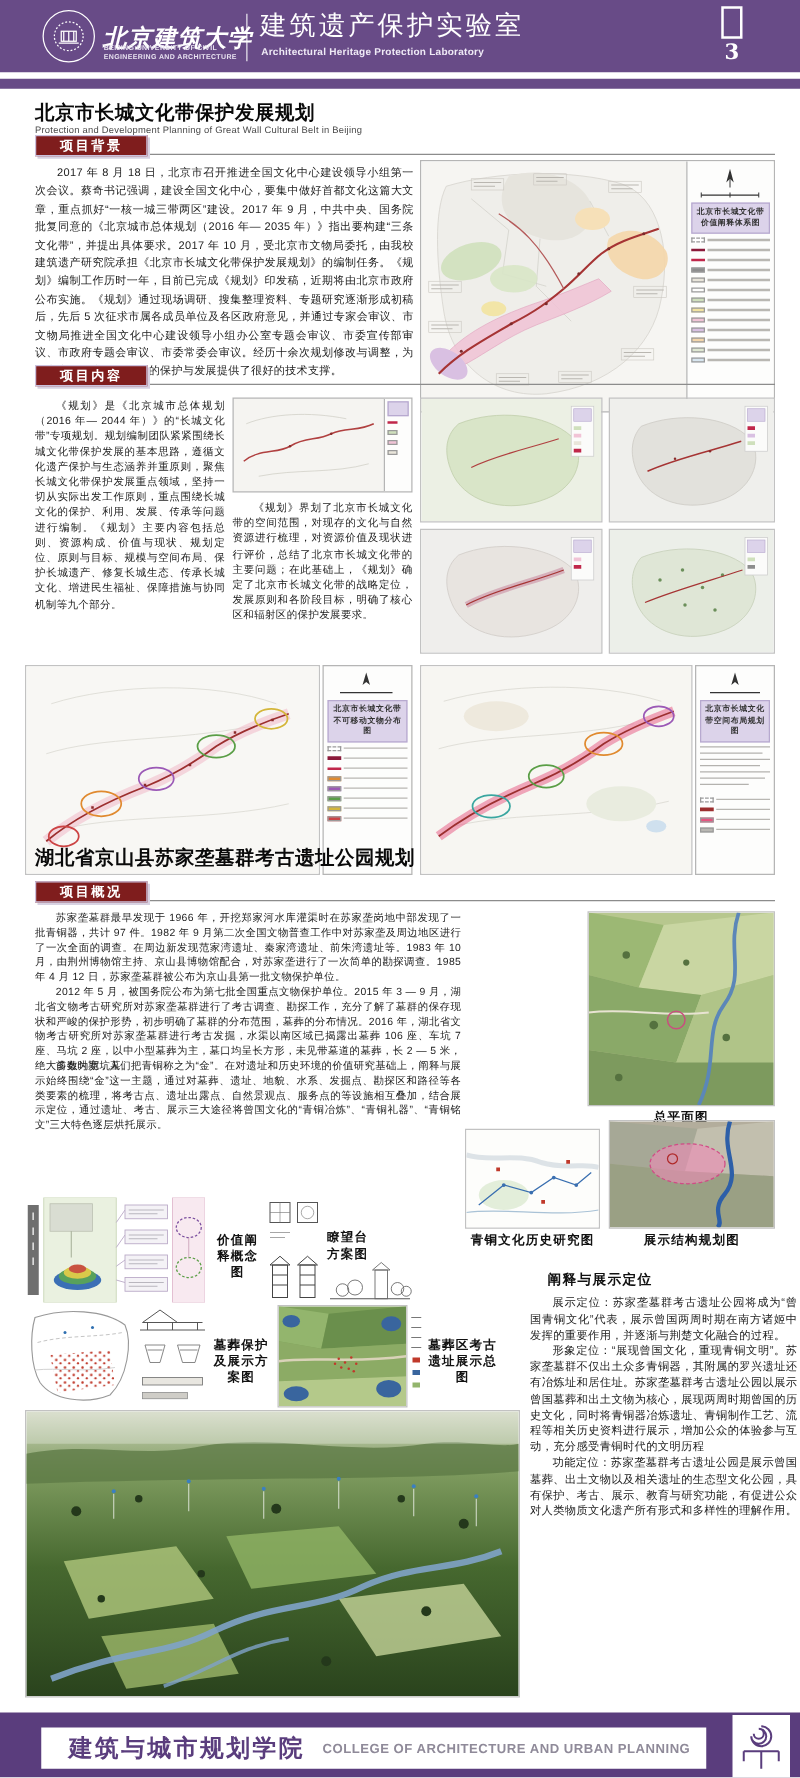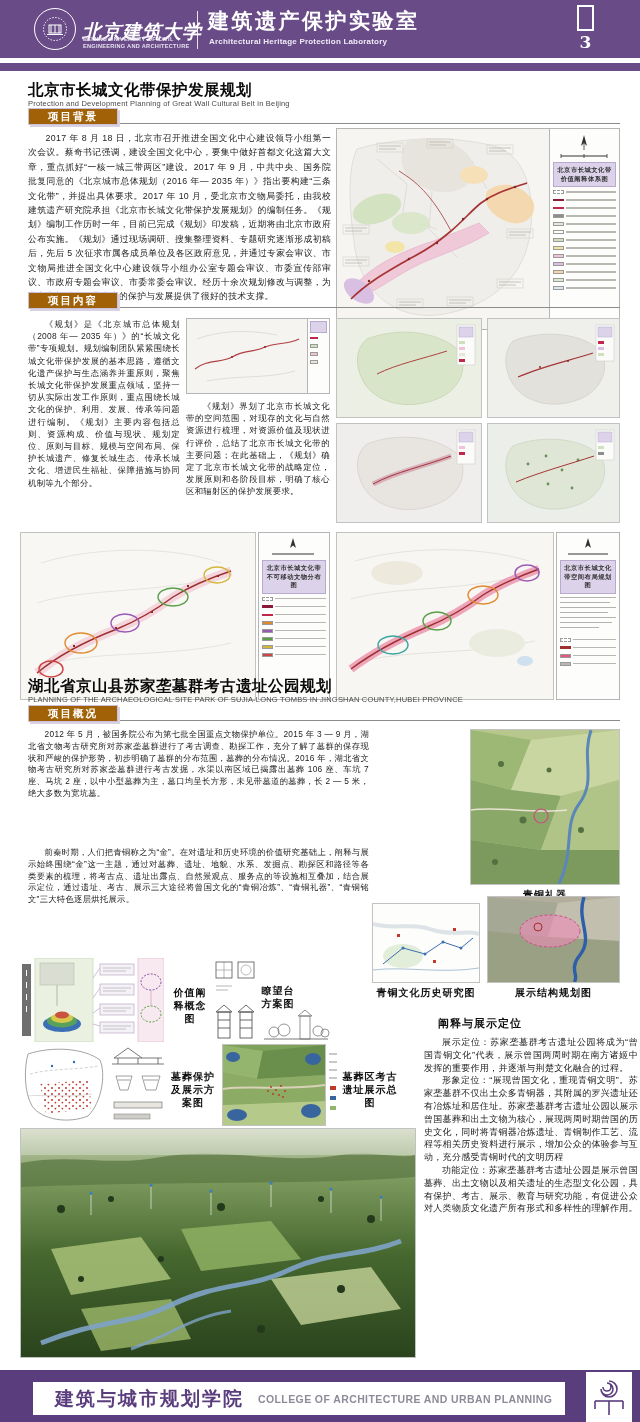--- a/index.html
+++ b/index.html
@@ -6,39 +6,39 @@
   html,body{background:#dcdcdc}
   .page{position:relative;width:640px;height:1422px;margin:0 auto;background:#fff;
         font-family:"Liberation Sans","DejaVu Sans",sans-serif;overflow:hidden}
   .abs{position:absolute}
 
   
   .band{background:#684b87}
   .hdr-univ-cn{font-family:"DejaVu Serif","Liberation Serif",serif;font-style:italic;font-weight:bold;
                color:#fff;font-size:19px;letter-spacing:1px;line-height:22px}
   .hdr-univ-en{color:#e8e2f0;font-size:5.6px;line-height:7px;letter-spacing:.3px;font-weight:bold}
-  .hdr-lab-cn{color:#fff;font-size:21px;font-weight:bold;letter-spacing:2.5px;line-height:24px}
+  .hdr-lab-cn{color:#fff;font-size:21px;font-weight:normal;letter-spacing:2.5px;line-height:24px}
   .hdr-lab-en{color:#efeaf6;font-size:8px;font-weight:bold;letter-spacing:.2px}
   .hdr-divider{width:1px;background:rgba(255,255,255,.85)}
   .logo-circle{width:42px;height:42px;border:1.6px solid #fff;border-radius:50%;
                display:flex;align-items:center;justify-content:center}
   .page-tab-rect{width:17px;height:26px;border:2px solid #fff}
   .page-num{color:#fff;font-family:"DejaVu Serif",serif;font-weight:bold;font-size:17px;text-align:center;width:17px}
 
   .footer-band{background:#5a3d7d}
   .footer-box{background:#fff;display:flex;align-items:center}
   .footer-cn{color:#5a3d7d;font-size:19px;font-weight:bold;letter-spacing:2px}
   .footer-en{color:#8f8a99;font-size:10.5px;font-weight:bold;letter-spacing:.4px}
   .footer-logo-box{background:#fff;display:flex;align-items:center;justify-content:center}
 
   
   .sec-title{font-size:15.5px;font-weight:bold;color:#0a0a0a;letter-spacing:.5px}
   .sec-sub{font-size:7.5px;color:#4a4a4a;letter-spacing:.2px}
   .sec-rule{border-top:1.5px solid #8c8c8c}
-  .tab{background:#a16207;color:#fff;font-weight:bold;font-size:10.5px;letter-spacing:2px;
+  .tab{background:#7f1d1d;color:#fff;font-weight:bold;font-size:10.5px;letter-spacing:2px;
        display:flex;align-items:center;justify-content:center;
        border:1px solid #cbc0dc;box-shadow:2px 2px 0 #d8d2e2}
 
   
   .cjk{ text-align:justify;color:#1c1c1c;letter-spacing:.3px}
   .t-bg  {font-size:8.8px;line-height:14.4px}
   .t-col {font-size:8.4px;line-height:12.2px}
   .t-s2  {font-size:8.3px;line-height:11.8px}
   .t-pos {font-size:9px;line-height:12.8px}
   .indent p, p.indent{text-indent:2em}
@@ -198,21 +198,21 @@
           <span class="chip" style="background:#d8e6f0"></span>
           <span class="lg-line"></span>
         </div>
     </div>
   </div>
 
   <div class="abs sec-rule" style="left:28px;top:307px;width:592px"></div>
   <div class="abs tab" style="left:28px;top:292px;width:90px;height:17px">项目内容</div>
 
   <div class="abs cjk t-col indent" style="left:28px;top:318px;width:152px;height:206px">
-    <p>《规划》是《北京城市总体规划（2008 年— 2035 年）》的“长城文化带”专项规划。规划编制团队紧紧围绕长城文化带保护发展的基本思路，遵循文化遗产保护与生态涵养并重原则，聚焦长城文化带保护发展重点领域，坚持一切从实际出发工作原则，重点围绕长城文化的保护、利用、发展、传承等问题进行编制。《规划》主要内容包括总则、资源构成、价值与现状、规划定位、原则与目标、规模与空间布局、保护长城遗产、修复长城生态、传承长城文化、增进民生福祉、保障措施与协同机制等九个部分。</p>
+    <p>《规划》是《北京城市总体规划（2016 年— 2044 年）》的“长城文化带”专项规划。规划编制团队紧紧围绕长城文化带保护发展的基本思路，遵循文化遗产保护与生态涵养并重原则，聚焦长城文化带保护发展重点领域，坚持一切从实际出发工作原则，重点围绕长城文化的保护、利用、发展、传承等问题进行编制。《规划》主要内容包括总则、资源构成、价值与现状、规划定位、原则与目标、规模与空间布局、保护长城遗产、修复长城生态、传承长城文化、增进民生福祉、保障措施与协同机制等九个部分。</p>
   </div>
 
   <div class="abs map-frame" style="left:186px;top:318px;width:144px;height:76px">
     <svg width="120" height="74" viewBox="0 0 120 74">
       <rect width="120" height="74" fill="#f5f4f1"></rect>
       <path d="M8,50 C20,40 35,44 45,38 C58,30 66,34 78,28 C90,23 100,26 112,20" stroke="#b04040" stroke-width="1.2" fill="none"></path>
       <path d="M10,20 C30,12 60,10 90,16 M20,62 C50,56 80,60 108,52" stroke="#d5d3cc" stroke-width=".7" fill="none"></path>
       <circle cx="45" cy="38" r="1" fill="#8a2a2a"></circle>
         <circle cx="78" cy="28" r="1" fill="#8a2a2a"></circle>
     </svg>
@@ -397,25 +397,25 @@
         <span class="chip" style="background:#e75480"></span>
         <span class="lg-line"></span>
       </div>
     <div class="lg-row">
         <span class="chip" style="background:#b9b7b2"></span>
         <span class="lg-line"></span>
       </div>
   </div>
 
   <div class="abs sec-title" style="left:28px;top:676px">湖北省京山县苏家垄墓群考古遗址公园规划</div>
-  <div class="abs sec-sub" style="left:28px;top:695px">PLANNING OF THE ARCHAEOLOGICAL SITE PARK OF SUJIA-LONG TOMBS IN JINGSHAN COUNTY,HUBEI PROVINCE</div>
   <div class="abs sec-rule" style="left:28px;top:720px;width:592px"></div>
   <div class="abs tab" style="left:28px;top:705px;width:90px;height:17px">项目概况</div>
 
   <div class="abs cjk t-s2" style="left:28px;top:729px;width:341px;height:116px">
+    <p>苏家垄墓群最早发现于 1966 年，开挖郑家河水库灌渠时在苏家垄岗地中部发现了一批青铜器，共计 97 件。1982 年 9 月第二次全国文物普查工作中对苏家垄及周边地区进行了一次全面的调查。在周边新发现范家湾遗址、秦家湾遗址、前朱湾遗址等。1983 年 10 月，由荆州博物馆主持、京山县博物馆配合，对苏家垄进行了一次简单的勘探调查。1985 年 4 月 12 日，苏家垄墓群被公布为京山县第一批文物保护单位。</p>
     <p>2012 年 5 月，被国务院公布为第七批全国重点文物保护单位。2015 年 3 — 9 月，湖北省文物考古研究所对苏家垄墓群进行了考古调查、勘探工作，充分了解了墓群的保存现状和严峻的保护形势，初步明确了墓群的分布范围，墓葬的分布情况。2016 年，湖北省文物考古研究所对苏家垄墓群进行考古发掘，水渠以南区域已揭露出墓葬 106 座、车坑 7 座、马坑 2 座，以中小型墓葬为主，墓口均呈长方形，未见带墓道的墓葬，长 2 — 5 米，绝大多数为宽坑墓。</p>
   </div>
   <div class="abs cjk t-s2" style="left:28px;top:847px;width:341px;height:110px">
     <p>前秦时期，人们把青铜称之为“金”。在对遗址和历史环境的价值研究基础上，阐释与展示始终围绕“金”这一主题，通过对墓葬、遗址、地貌、水系、发掘点、勘探区和路径等各类要素的梳理，将考古点、遗址出露点、自然景观点、服务点的等设施相互叠加，结合展示定位，通过遗址、考古、展示三大途径将曾国文化的“青铜冶炼”、“青铜礼器”、“青铜铭文”三大特色逐层烘托展示。</p>
   </div>
 
   <div class="abs imgbox" style="left:470px;top:729px;width:150px;height:156px">
     <svg width="148" height="154" viewBox="0 0 148 154">
       <rect width="148" height="154" fill="#b7c78e"></rect>
       <polygon points="0,0 60,10 40,60 0,50" fill="#9cb874"></polygon>
@@ -428,21 +428,21 @@
       <g fill="#55713f">
           <circle cx="30" cy="34" r="3"></circle>
           <circle cx="52" cy="90" r="3.5"></circle>
           <circle cx="110" cy="100" r="3"></circle>
         <circle cx="24" cy="132" r="3"></circle>
           <circle cx="78" cy="40" r="2.5"></circle>
         </g>
       <circle cx="70" cy="86" r="7" fill="none" stroke="#c84f7e" stroke-width="1.2"></circle>
     </svg>
   </div>
-  <div class="abs fig-cap" style="left:470px;top:888px;width:150px">青铜礼器</div>
+  <div class="abs fig-cap" style="left:470px;top:888px;width:150px">总平面图</div>
 
   <div class="abs imgbox" style="left:372px;top:903px;width:108px;height:80px">
     <svg width="106" height="78" viewBox="0 0 106 78">
       <rect width="106" height="78" fill="#fdfdfb"></rect>
       <path d="M0,20 C20,26 40,18 60,26 C80,32 95,26 106,30" stroke="#c8d2da" stroke-width="4" opacity=".6" fill="none"></path>
       <ellipse cx="30" cy="52" rx="20" ry="12" fill="#dcead2" opacity=".8"></ellipse>
       <path d="M10,60 L30,44 L52,50 L70,38 L88,44 L100,34" stroke="#3a6fb0" stroke-width="1" fill="none"></path>
       <g fill="#3a6fb0">
           <circle cx="30" cy="44" r="1.5"></circle>
           <circle cx="52" cy="50" r="1.5"></circle>

